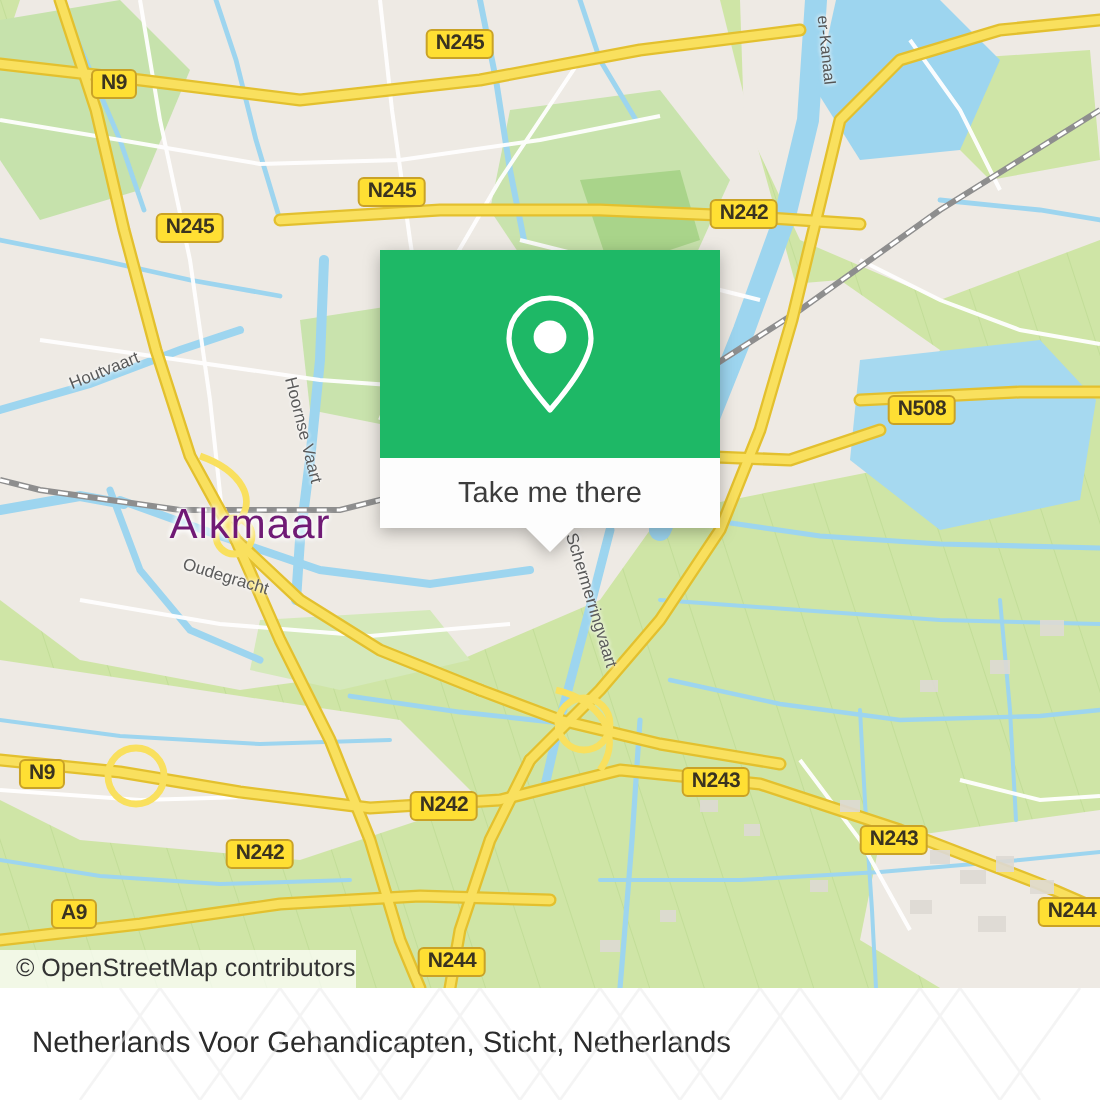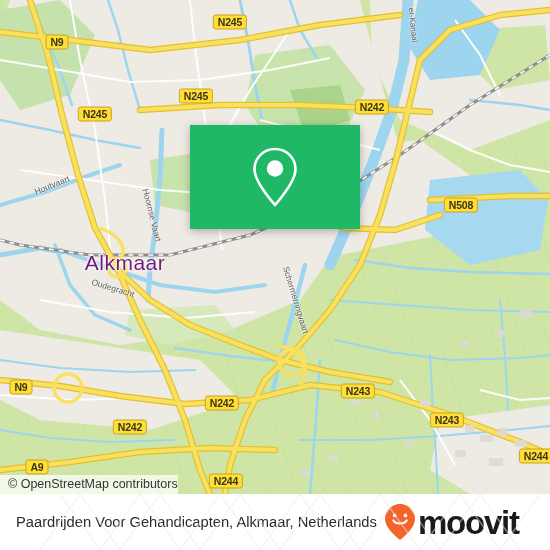--- a/index.html
+++ b/index.html
@@ -318,50 +318,45 @@
       <div class="shield" style="left:196px; top:96px;">N245</div>
       <div class="shield" style="left:95px;  top:114px;">N245</div>
       <div class="shield" style="left:372px; top:107px;">N242</div>
       <div class="shield" style="left:461px; top:205px;">N508</div>
       <div class="shield" style="left:21px;  top:387px;">N9</div>
       <div class="shield" style="left:222px; top:403px;">N242</div>
       <div class="shield" style="left:130px; top:427px;">N242</div>
       <div class="shield" style="left:358px; top:391px;">N243</div>
       <div class="shield" style="left:447px; top:420px;">N243</div>
       <div class="shield" style="left:536px; top:456px;">N244</div>
-      <div class="shield" style="left:37px;  top:467px;">A9</div>
+      <div class="shield" style="left:37px;  top:457px;">A9</div>
       <div class="shield" style="left:226px; top:481px;">N244</div>
     </div>
 
     <div id="popup">
       <div id="popup-image">
         <svg width="52" height="64" viewBox="0 0 52 64">
           <path d="M26 4 C14.5 4 5.5 13 5.5 24.2 C5.5 36 20 53 26 60 C32 53 46.5 36 46.5 24.2 C46.5 13 37.5 4 26 4 Z" fill="none" stroke="#ffffff" stroke-width="2.6" stroke-linejoin="round"></path>
           <circle cx="26" cy="23.5" r="8.2" fill="#ffffff"></circle>
         </svg>
       </div>
+      <div id="popup-footer">
+        <span id="popup-label">Take me there</span>
+        <div id="popup-tail"></div>
+      </div>
     </div>
 
     <div id="attribution">© OpenStreetMap contributors</div>
   </div>
 
   <div id="caption">
     <svg id="caption-watermark" viewBox="0 0 550 56" preserveAspectRatio="none">
       <g stroke="#ebebeb" stroke-width="1.4" fill="none">
         <path d="M40,56 L80,0 L120,56 L160,0 L200,56 L240,0 L280,56 L320,0 L360,56 L400,0 L440,56 L480,0 L520,56"></path>
         <path d="M60,0 L100,56 L140,0 L180,56 L220,0 L260,56 L300,0 L340,56 L380,0 L420,56 L460,0 L500,56 L540,0"></path>
       </g>
     </svg>
 
-    <span id="caption-text">Paardrijden Voor Gehandicapten, Alkmaar, Netherlands</span>
-
-    <span id="logo">
-      <svg width="34" height="38" viewBox="0 0 34 38">
-        <path d="M17 1 C8.7 1 2 7.6 2 15.7 C2 24.3 12 33 17 37 C22 33 32 24.3 32 15.7 C32 7.6 25.3 1 17 1 Z" fill="#f4642a"></path>
-        <circle cx="11.6" cy="12.4" r="1.85" fill="#ffffff"></circle>
-        <circle cx="22.4" cy="12.4" r="1.85" fill="#ffffff"></circle>
-        <path d="M10.4 17.4 C12.6 21.4 21.4 21.4 23.6 17.4" fill="none" stroke="#ffffff" stroke-width="2.1" stroke-linecap="round"></path>
-      </svg>
-      <span id="logo-text">moovit</span>
-    </span>
+    <span id="caption-text">Netherlands Voor Gehandicapten, Sticht, Netherlands</span>
+
   </div>
 
 </div>
 
 </body></html>

